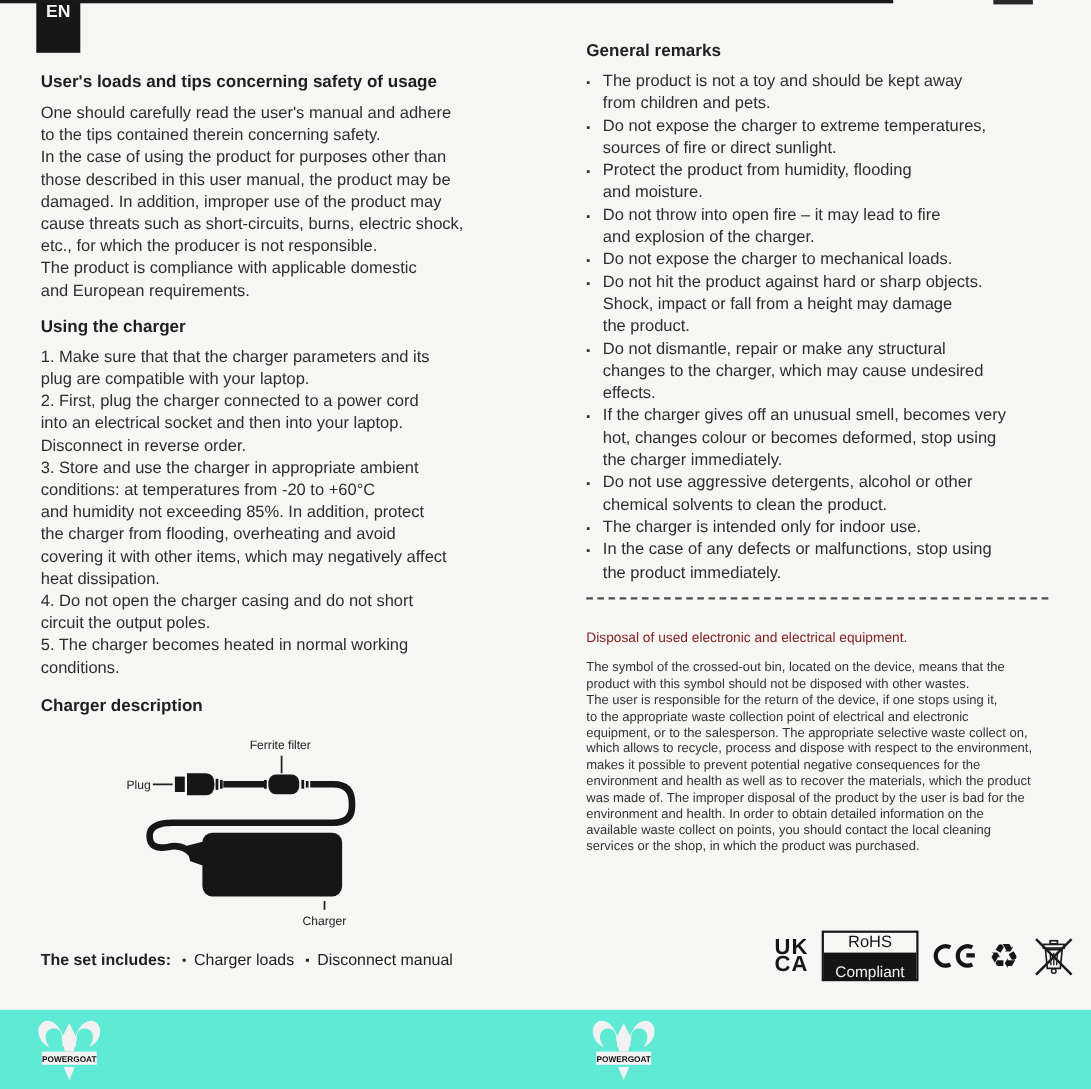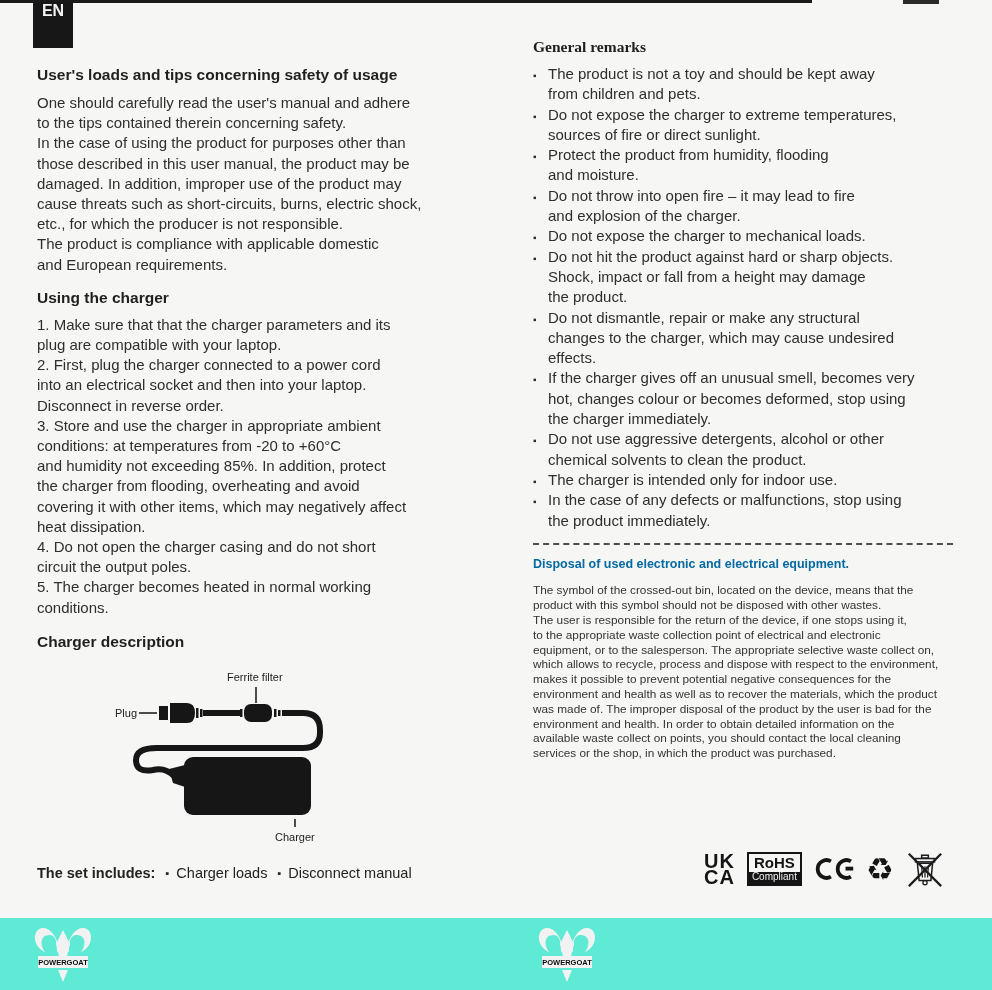--- a/index.html
+++ b/index.html
@@ -28,37 +28,37 @@
 
   .diagram{position:relative;height:202px;}
   .diagram svg{position:absolute;left:40px;top:12px;}
   .diag-label{font-size:11px;fill:#222;font-family:"Liberation Sans",sans-serif;}
 
   .set-includes{margin-top:12px;font-size:14.5px;color:#222;}
   .set-includes .lbl{font-weight:bold;}
   .inc{margin-left:10px;}
   .inc::before{content:"▪";font-size:11px;margin-right:7px;position:relative;top:-1px;}
 
-  .h-general{margin:0;font-family:Liberation Serif, serif;}
+  .h-general{margin:0;}
   ul.remarks{list-style:none;margin:8px 0 0 0;padding:0;}
   ul.remarks li{
     position:relative;padding-left:15px;font-size:15px;line-height:20.3px;
     white-space:pre-line;color:#2e2e2e;
   }
   ul.remarks li::before{content:"▪";position:absolute;left:0;top:2px;font-size:10px;}
 
   .divider{margin-top:12px;border-top:2px dashed #4d4d4d;height:0;width:420px;}
-  .h-disposal{font-size:12.5px;margin-top:12px;color:#0369a1;font-weight:bold;}
+  .h-disposal{font-size:12.5px;margin-top:28px;color:#7f1d1d;font-weight:normal;}
   .disposal-text{font-size:11.8px;line-height:14.8px;margin-top:7px;white-space:pre-line;color:#333;}
 
   .marks{position:absolute;left:704px;top:843px;height:52px;display:flex;align-items:center;gap:12px;}
   .ukca{font-weight:800;font-size:20px;line-height:16.5px;letter-spacing:1px;color:#151515;}
   .rohs{border:2.5px solid #151515;text-align:center;}
-  .rohs-top{font-weight:700;font-size:15px;padding:0 5px;color:#151515;line-height:18px;}
-  .rohs-bot{background:#151515;color:#f2f2f2;font-size:10px;padding:0 3px 2px;line-height:10px;}
+  .rohs-top{font-weight:400;font-size:15px;padding:0 22px;color:#151515;line-height:18px;}
+  .rohs-bot{background:#151515;color:#f2f2f2;font-size:14px;padding:12px 3px 2px;line-height:10px;}
   .recycle{font-size:31px;color:#151515;line-height:1;}
 
   .footer{position:absolute;left:0;top:918px;width:992px;height:72px;background:#5eead4;}
   .goat{position:absolute;top:4px;width:62px;height:64px;}
   .goat.g1{left:32px;}
   .goat.g2{left:536px;}
 </style>
 </head>
 <body>
 

